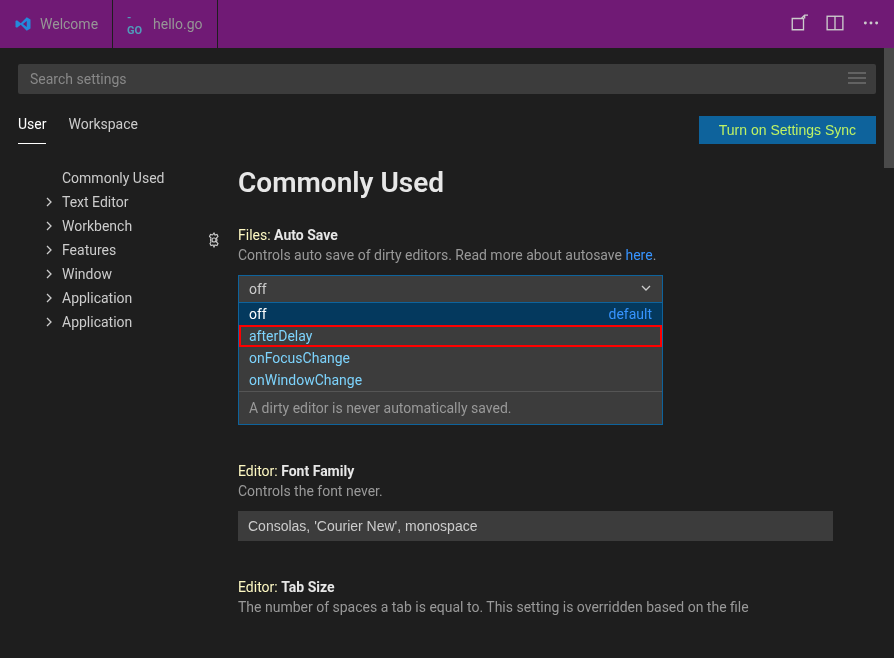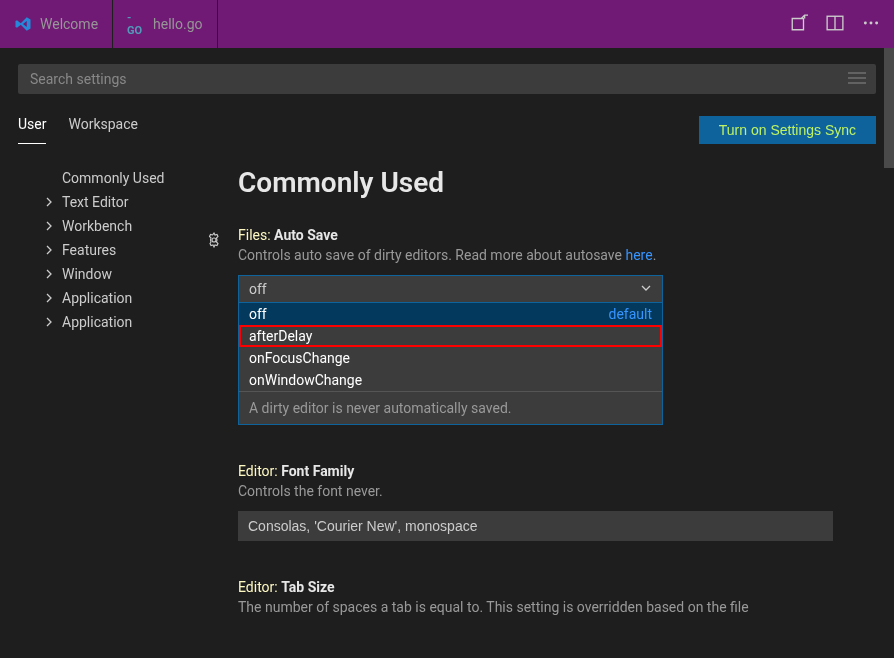--- a/index.html
+++ b/index.html
@@ -183,21 +183,21 @@
       cursor: pointer;
     }
     .dropdown-list {
       background: #3c3c3c;
       border: 1px solid #0e639c;
       border-top: none;
     }
     .dropdown-option {
       padding: 3px 10px;
       font-size: 14px;
-      color: #ffffff;
+      color: #7dd3fc;
       display: flex;
       justify-content: space-between;
       cursor: pointer;
     }
     .dropdown-option.selected {
       background: #04395e;
       color: #ffffff;
     }
     .dropdown-option.highlighted {
       border: 2px solid #ff0000;

